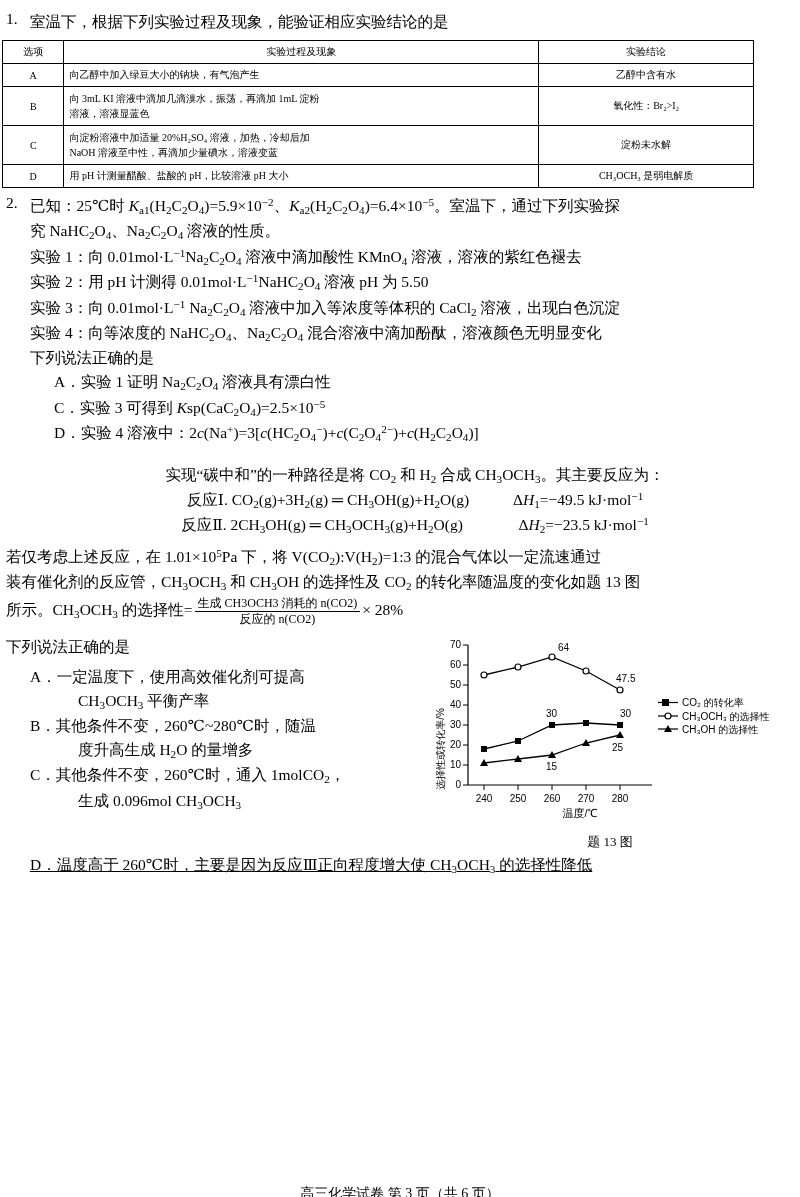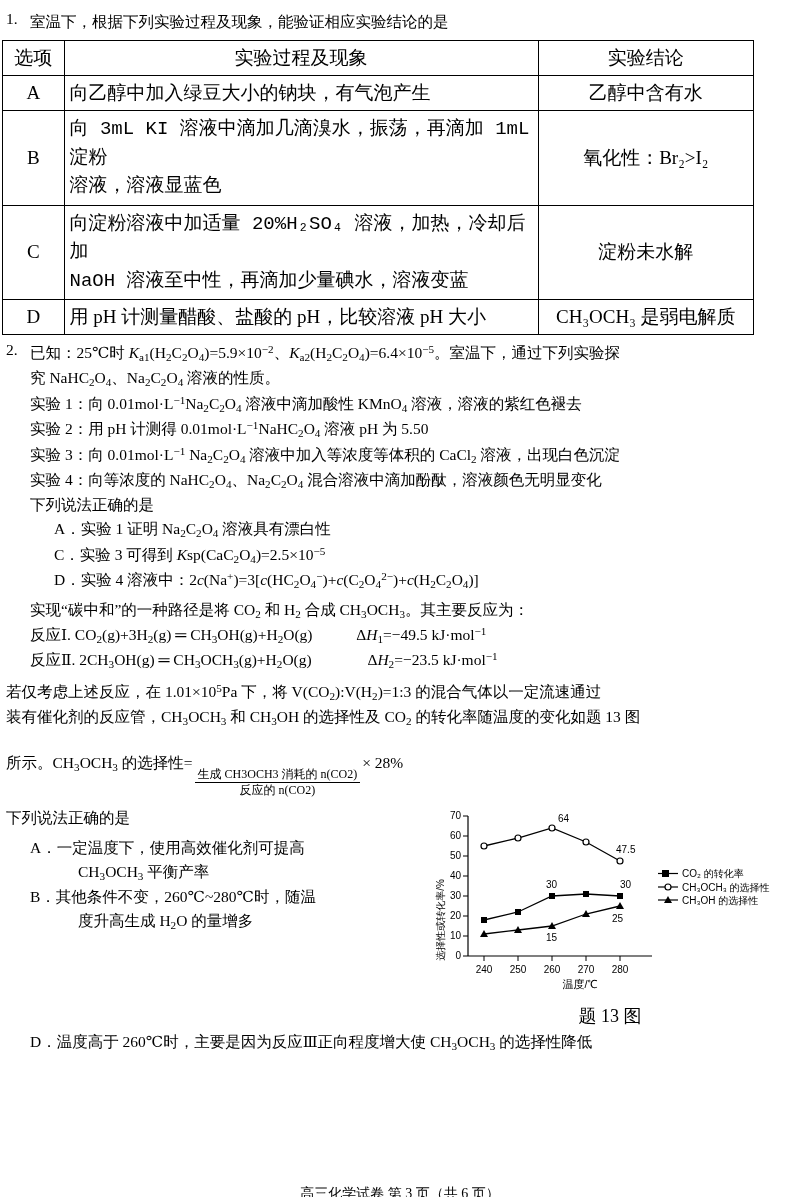--- a/index.html
+++ b/index.html
@@ -40,67 +40,67 @@
     white-space: nowrap;
   }
   
   #q1 {
     margin: 10px 0 0 6px;
   }
   table.exam {
     border-collapse: collapse;
     width: 752px;
     margin: 6px 0 0 2px;
-    font-size: 19px;
+    font-size: 10px;
   }
   table.exam td, table.exam th {
     border: 1px solid #000;
     padding: 4px 5px;
     vertical-align: middle;
     font-weight: normal;
   }
   table.exam th {
     text-align: center;
     font-weight: normal;
   }
   .col-opt { width: 52px; text-align: center; }
   .col-proc { width: 480px; }
   .col-concl { width: 210px; text-align: center; }
-  .cell-two-line { line-height: 1.5; font-family: Liberation Mono, monospace; }
+  .cell-two-line { line-height: 1.5; }
   
   .indent1 { margin-left: 24px; }
   .indent2 { margin-left: 72px; }
   sub { font-size: 0.72em; vertical-align: -0.28em; }
   sup { font-size: 0.72em; vertical-align: 0.45em; }
   .ital { font-style: italic; }
   
   .frac {
     display: inline-block;
     vertical-align: middle;
     text-align: center;
     font-size: 12px;
     line-height: 1.25;
     margin: 0 2px;
   }
-  .frac .num { display: block; border-bottom: 1px solid #000; padding: 0 3px; margin-top: 36px; }
+  .frac .num { display: block; border-bottom: 1px solid #000; padding: 0 3px; }
   .frac .den { display: block; padding: 0 3px; text-align: center; }
   
   .flexwrap {
     display: flex;
     align-items: flex-start;
   }
   .leftcol { width: 420px; }
   .chartcol {
     width: 360px;
     margin-left: 4px;
     margin-top: 2px;
   }
   .chart-title {
     text-align: center;
-    font-size: 18px;
+    font-size: 13px;
     margin-top: 2px;
   }
   .footer {
     position: absolute;
     bottom: 4px;
     width: 100%;
     text-align: center;
     font-size: 14px;
   }
 </style>
@@ -181,21 +181,21 @@
       </div>
       <div class="line indent1">
         C．实验 3 可得到 <span class="ital">K</span>sp(CaC<sub>2</sub>O<sub>4</sub>)=2.5×10<sup>−5</sup>
       </div>
       <div class="line indent1">
         D．实验 4 溶液中：2<span class="ital">c</span>(Na<sup>+</sup>)=3[<span class="ital">c</span>(HC<sub>2</sub>O<sub>4</sub><sup>−</sup>)+<span class="ital">c</span>(C<sub>2</sub>O<sub>4</sub><sup>2−</sup>)+<span class="ital">c</span>(H<sub>2</sub>C<sub>2</sub>O<sub>4</sub>)]
       </div>
     </div>
   </div>
 
-  <div class="q" id="q3" style="margin:4px 0 0 6px;">
+  <div class="q" id="q3" style="margin:16px 0 0 6px;text-align:center;">
     <span class="qnum"></span>
     <div class="qbody">
       <div class="line">
         实现“碳中和”的一种路径是将 CO<sub>2</sub> 和 H<sub>2</sub> 合成 CH<sub>3</sub>OCH<sub>3</sub>。其主要反应为：
       </div>
       <div class="line">
         反应Ⅰ. CO<sub>2</sub>(g)+3H<sub>2</sub>(g) ═ CH<sub>3</sub>OH(g)+H<sub>2</sub>O(g)
         <span style="display:inline-block;width:36px"></span>
         Δ<span class="ital">H</span><sub>1</sub>=−49.5 kJ·mol<sup>−1</sup>
       </div>
@@ -223,20 +223,22 @@
   </div>
 
   <div class="flexwrap" style="margin:8px 0 0 6px;">
     <div class="leftcol">
       <div class="line">下列说法正确的是</div>
       <div style="height:6px"></div>
       <div class="line indent1">A．一定温度下，使用高效催化剂可提高</div>
       <div class="line indent2">CH<sub>3</sub>OCH<sub>3</sub> 平衡产率</div>
       <div class="line indent1">B．其他条件不变，260℃~280℃时，随温</div>
       <div class="line indent2">度升高生成 H<sub>2</sub>O 的量增多</div>
+      <div class="line indent1">C．其他条件不变，260℃时，通入 1molCO<sub>2</sub>，</div>
+      <div class="line indent2">生成 0.096mol CH<sub>3</sub>OCH<sub>3</sub></div>
     </div>
 
     <div class="chartcol">
       <svg width="360" height="190" viewBox="0 0 360 190">
 
         <text x="14" y="112" font-size="10" font-family="Liberation Sans, sans-serif" transform="rotate(-90 14 112)" text-anchor="middle">选择性或转化率/%</text>
 
         <line x1="38" y1="8" x2="38" y2="148" stroke="#000" stroke-width="1.2"></line>
         <line x1="38" y1="148" x2="222" y2="148" stroke="#000" stroke-width="1.2"></line>
 
@@ -317,18 +319,18 @@
 
           <line x1="228" y1="92" x2="248" y2="92" stroke="#000" stroke-width="1.2"></line>
           <polygon points="238,88 242,95 234,95" fill="#000"></polygon>
           <text x="252" y="95.5" font-size="10" font-family="Liberation Sans, sans-serif">CH₃OH 的选择性</text>
         </g>
       </svg>
       <div class="chart-title">题 13 图</div>
     </div>
   </div>
 
-  <div class="line" style="margin:2px 0 0 30px;">
+  <div class="line" style="margin:2px 0 0 30px;text-decoration:underline;">
     D．温度高于 260℃时，主要是因为反应Ⅲ正向程度增大使 CH<sub>3</sub>OCH<sub>3</sub> 的选择性降低
   </div>
 
   <div class="footer">高三化学试卷  第 3 页（共 6 页）</div>
 </div>
 
 </body></html>

